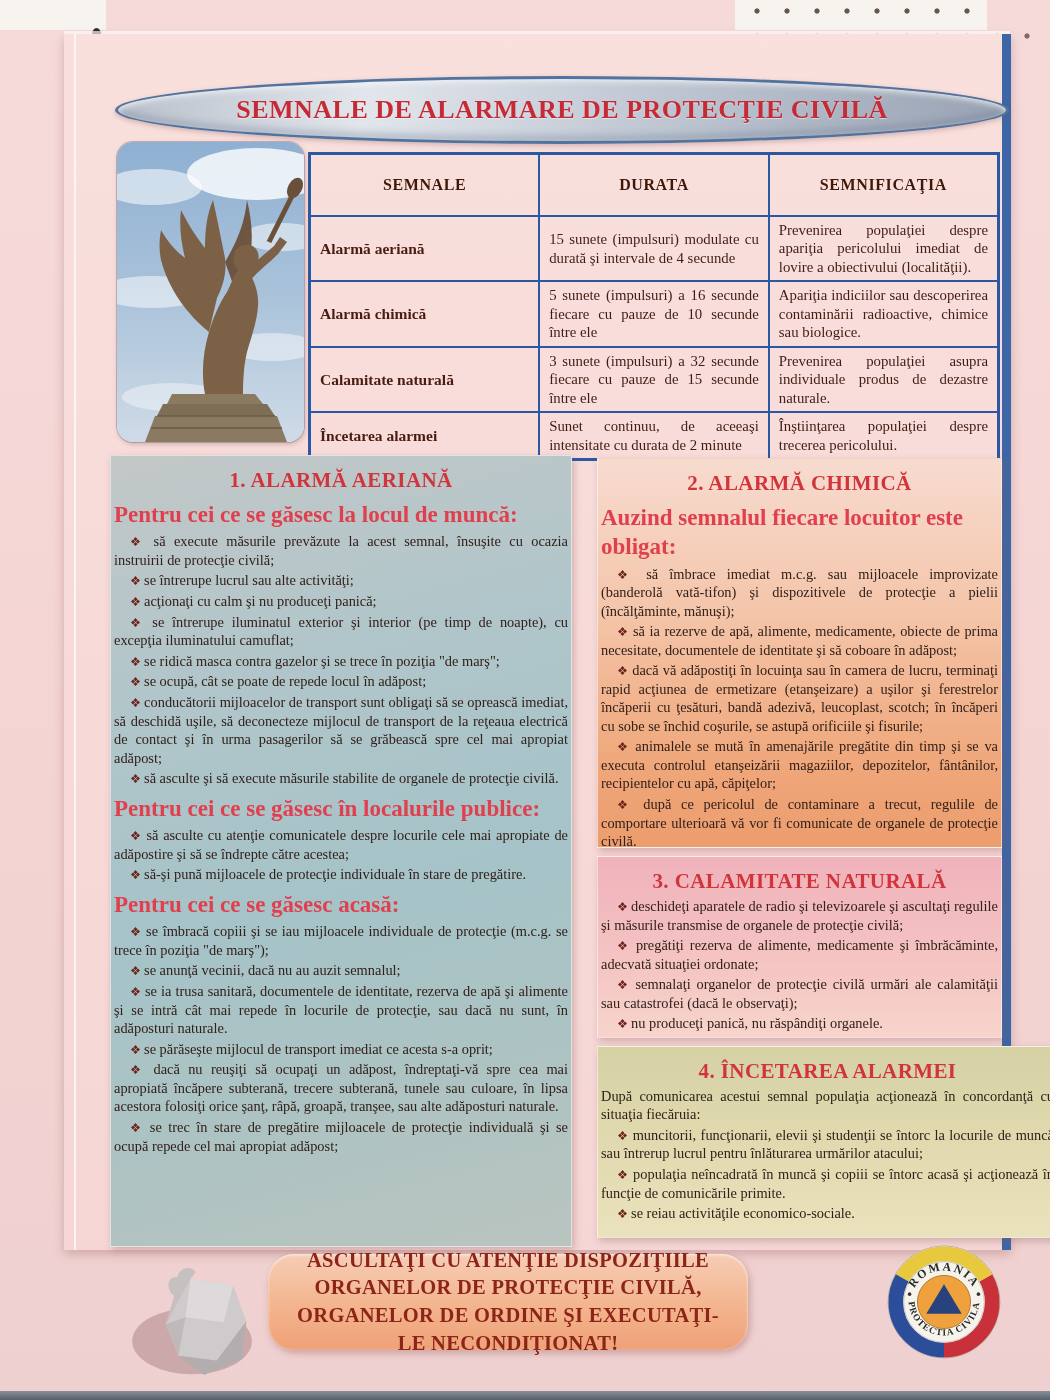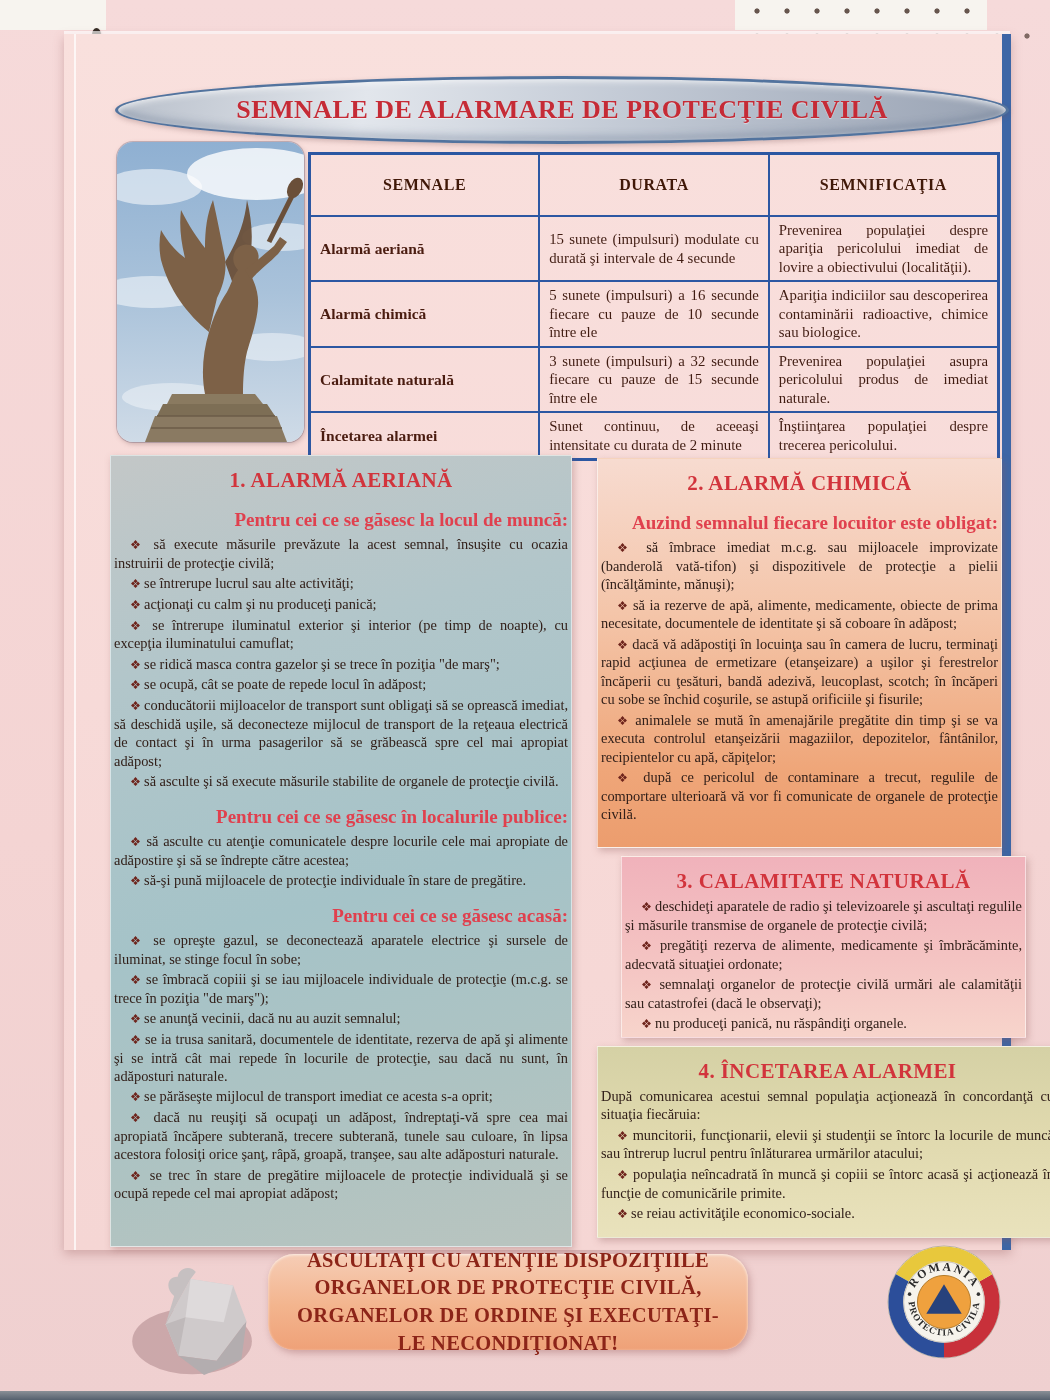--- a/index.html
+++ b/index.html
@@ -47,30 +47,30 @@
   table.signals th{font-size:16px;color:#401808;letter-spacing:.6px;height:52px;}
   td.sig{font-weight:bold;font-size:15.5px;color:#4a1c10;width:148px;}
   td.dur{font-size:14.8px;color:#401c12;width:228px;text-align:justify;line-height:1.25;}
   td.mean{font-size:14.8px;color:#401c12;text-align:justify;line-height:1.25;}
 
   
   .panel{position:absolute;padding:8px 3px;box-sizing:border-box;overflow:hidden;
     color:#32201a;text-align:justify;font-size:14.4px;line-height:1.28;
     border:1px solid rgba(255,255,255,.55);box-shadow:2px 3px 7px rgba(140,90,90,.35);}
   .panel h2{margin:3px 0 2px;text-align:center;font-size:21px;color:#d2343c;letter-spacing:.4px;}
-  .panel h3{margin:14px 0 3px;text-align:right;font-size:19px;color:#e0404e;}
+  .panel h3{margin:6px 0 3px;text-align:left;font-size:23px;color:#e0404e;}
   .panel p{margin:2px 0;}
   p.bullet{text-indent:16px;}
   p.bullet::before{content:"\2756\00a0";color:#6e241c;font-size:.85em;}
   .p1{left:110px;top:455px;width:462px;height:792px;
     background:linear-gradient(165deg,#c3c7c7 0%,#b2c6ca 25%,#a5c3c8 55%,#aec3c2 80%,#b9c4bf 100%);}
   .p2{left:597px;top:458px;width:405px;height:390px;
     background:linear-gradient(180deg,#f7dbd0 0%,#f4c5a9 40%,#efa679 80%,#ec9d6e 100%);}
   .p3{left:597px;top:856px;width:405px;height:182px;
-    background:linear-gradient(180deg,#f0b2bb 0%,#f4c3c2 55%,#f7d4cb 100%);margin-left:24px;}
+    background:linear-gradient(180deg,#f0b2bb 0%,#f4c3c2 55%,#f7d4cb 100%);}
   .p4{left:597px;top:1046px;width:461px;height:192px;
     background:linear-gradient(180deg,#d5d1a5 0%,#e0d9ae 45%,#e9e2bc 100%);}
   .p4 .intro{text-indent:0;}
 
   
   .banner{position:absolute;left:268px;top:1254px;width:480px;height:96px;border-radius:26px;
     background:linear-gradient(180deg,#f6cdb6 0%,#f3b48d 55%,#efa178 100%);
     display:flex;align-items:center;justify-content:center;text-align:center;padding:4px 20px;box-sizing:border-box;
     box-shadow:2px 3px 7px rgba(150,90,90,.4),inset 0 1px 3px rgba(255,255,255,.7);}
   .banner span{font-size:20.5px;font-weight:bold;color:#8c2418;line-height:1.35;letter-spacing:.3px;}
@@ -151,21 +151,21 @@
 
         <tr>
           <td class="sig">Alarmă chimică</td>
           <td class="dur">5 sunete (impulsuri) a 16 secunde fiecare cu pauze de 10 secunde între ele</td>
           <td class="mean">Apariţia indiciilor sau descoperirea contaminării radioactive, chimice sau biologice.</td>
         </tr>
 
         <tr>
           <td class="sig">Calamitate naturală</td>
           <td class="dur">3 sunete (impulsuri) a 32 secunde fiecare cu pauze de 15 secunde între ele</td>
-          <td class="mean">Prevenirea populaţiei asupra pericolului produs de imediat naturale.</td>
+          <td class="mean">Prevenirea populaţiei asupra individuale produs de dezastre naturale.</td>
         </tr>
 
         <tr>
           <td class="sig">Încetarea alarmei</td>
           <td class="dur">Sunet continuu, de aceeaşi intensitate cu durata de 2 minute</td>
           <td class="mean">Înştiinţarea populaţiei despre trecerea pericolului.</td>
         </tr>
       </tbody>
   </table>
 
@@ -182,21 +182,20 @@
         <p class="bullet">conducătorii mijloacelor de transport sunt obligaţi să se oprească imediat, să deschidă uşile, să deconecteze mijlocul de transport de la reţeaua electrică de contact şi în urma pasagerilor să se grăbească spre cel mai apropiat adăpost;</p>
         <p class="bullet">să asculte şi să execute măsurile stabilite de organele de protecţie civilă.</p>
       </div>
     <h3>Pentru cei ce se găsesc în localurile publice:</h3>
     <div>
         <p class="bullet">să asculte cu atenţie comunicatele despre locurile cele mai apropiate de adăpostire şi să se îndrepte către acestea;</p>
         <p class="bullet">să-şi pună mijloacele de protecţie individuale în stare de pregătire.</p>
       </div>
     <h3>Pentru cei ce se găsesc acasă:</h3>
     <div>
-        <p class="bullet">se opreşte gazul, se deconectează aparatele electrice şi sursele de iluminat, se stinge focul în sobe;</p>
         <p class="bullet">se îmbracă copiii şi se iau mijloacele individuale de protecţie (m.c.g. se trece în poziţia "de marş");</p>
         <p class="bullet">se anunţă vecinii, dacă nu au auzit semnalul;</p>
         <p class="bullet">se ia trusa sanitară, documentele de identitate, rezerva de apă şi alimente şi se intră cât mai repede în locurile de protecţie, sau dacă nu sunt, în adăposturi naturale.</p>
       </div>
     <div>
         <p class="bullet">se părăseşte mijlocul de transport imediat ce acesta s-a oprit;</p>
         <p class="bullet">dacă nu reuşiţi să ocupaţi un adăpost, îndreptaţi-vă spre cea mai apropiată încăpere subterană, trecere subterană, tunele sau culoare, în lipsa acestora folosiţi orice şanţ, râpă, groapă, tranşee, sau alte adăposturi naturale.</p>
         <p class="bullet">se trec în stare de pregătire mijloacele de protecţie individuală şi se ocupă repede cel mai apropiat adăpost;</p>
       </div>
   </div>

